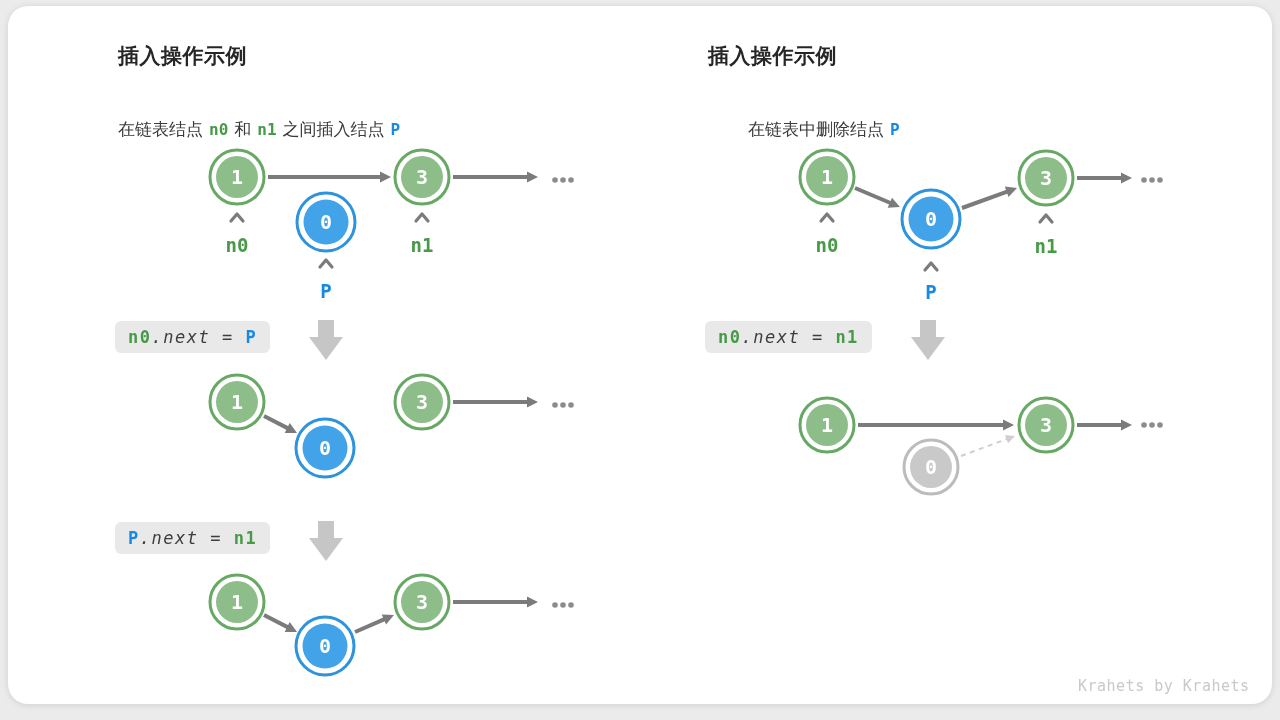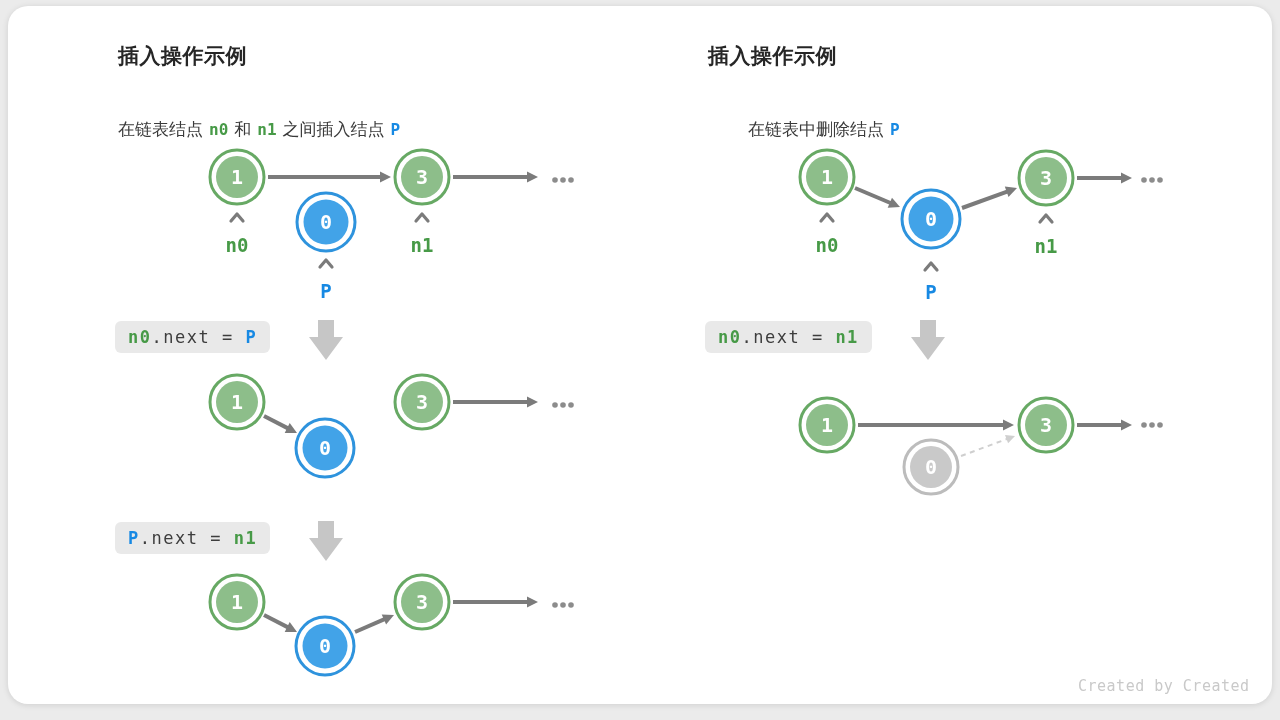--- a/index.html
+++ b/index.html
@@ -28,21 +28,21 @@
   }
   .tok-green{color:var(--label-green,#479a47);}
   .tok-blue{color:var(--label-blue,#1789e3);}
   .code-label{
     position:absolute;height:32px;display:flex;align-items:center;
     background:var(--code-bg,#e9e9e9);border-radius:6px;padding:0 13px;
     font-family:"DejaVu Sans Mono",monospace;font-size:17px;letter-spacing:1.5px;
     color:var(--code-text,#3d3d3d);white-space:pre;
   }
   .code-label .tok{font-size:17px;letter-spacing:1.5px;}
-  .code-mid{white-space:pre;}
+  .code-mid{white-space:pre;font-style:italic;}
   .block-arrow{position:absolute;}
   .block-arrow path{fill:var(--block-arrow,#c6c6c6);}
   .diagram{position:absolute;overflow:visible;}
   .arrow-line{stroke:var(--arrow,#7b7b7b);stroke-width:4;}
   .arrow-head{fill:var(--arrow,#7b7b7b);}
   .dash-line{stroke:var(--dashed,#cfcfcf);stroke-width:2;stroke-dasharray:5 4.5;}
   .dash-head{fill:var(--dashed,#cfcfcf);}
   .outer-green{fill:#fff;stroke:var(--green-stroke,#67a964);stroke-width:3;}
   .fill-green{fill:var(--green-fill,#8dbe8a);}
   .outer-blue{fill:#fff;stroke:var(--blue-stroke,#2e93dd);stroke-width:3;}
@@ -250,13 +250,13 @@
     <g>
       <circle cx="306" cy="30" r="27" class="outer-green"></circle>
       <circle cx="306" cy="30" r="21" class="fill-green"></circle>
       <text x="306" y="37" class="node-text">3</text>
     </g>
     <circle cx="404" cy="30" r="2.8" class="dot"></circle>
     <circle cx="412" cy="30" r="2.8" class="dot"></circle>
     <circle cx="420" cy="30" r="2.8" class="dot"></circle>
   </svg>
 
-<div class="footer" style="left:1078px;top:677px">Created by Created</div>
+<div class="footer" style="left:1078px;top:677px">Krahets by Krahets</div>
 
 </body></html>

